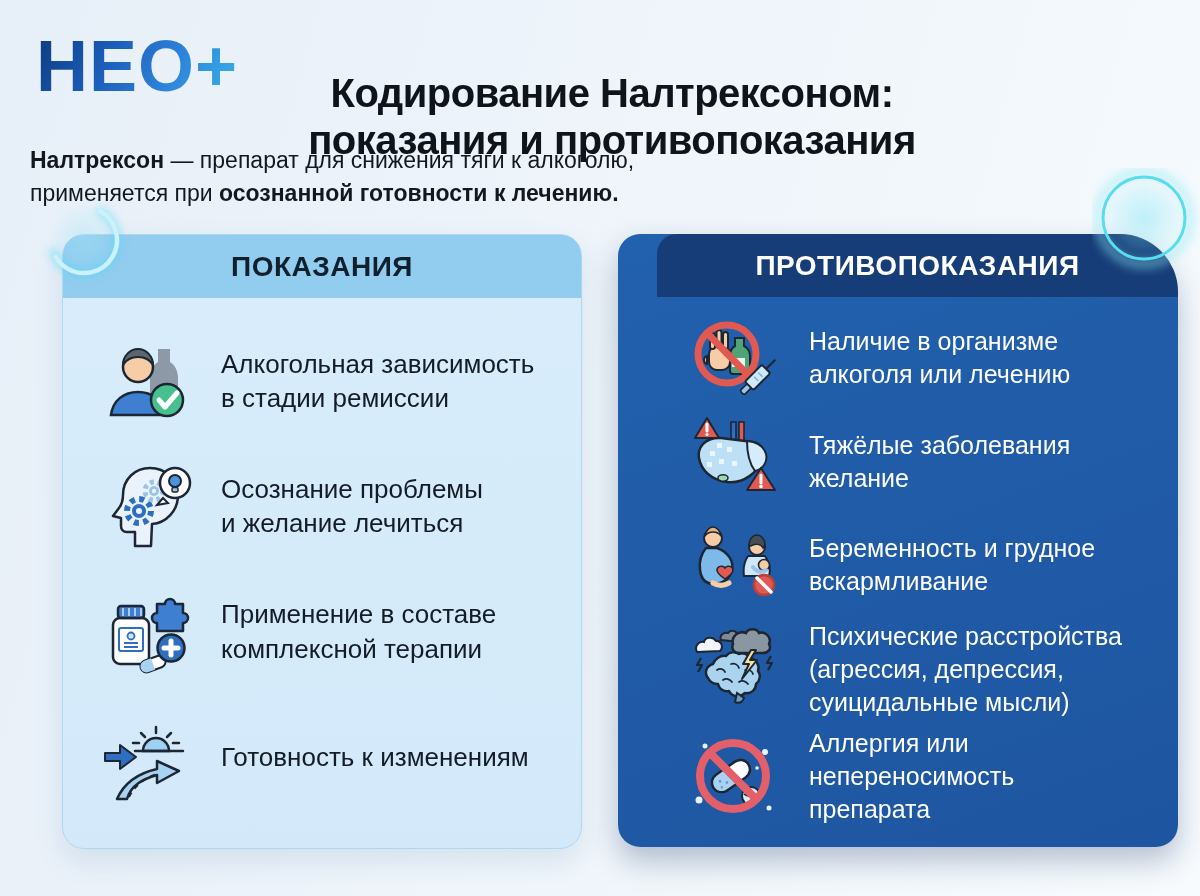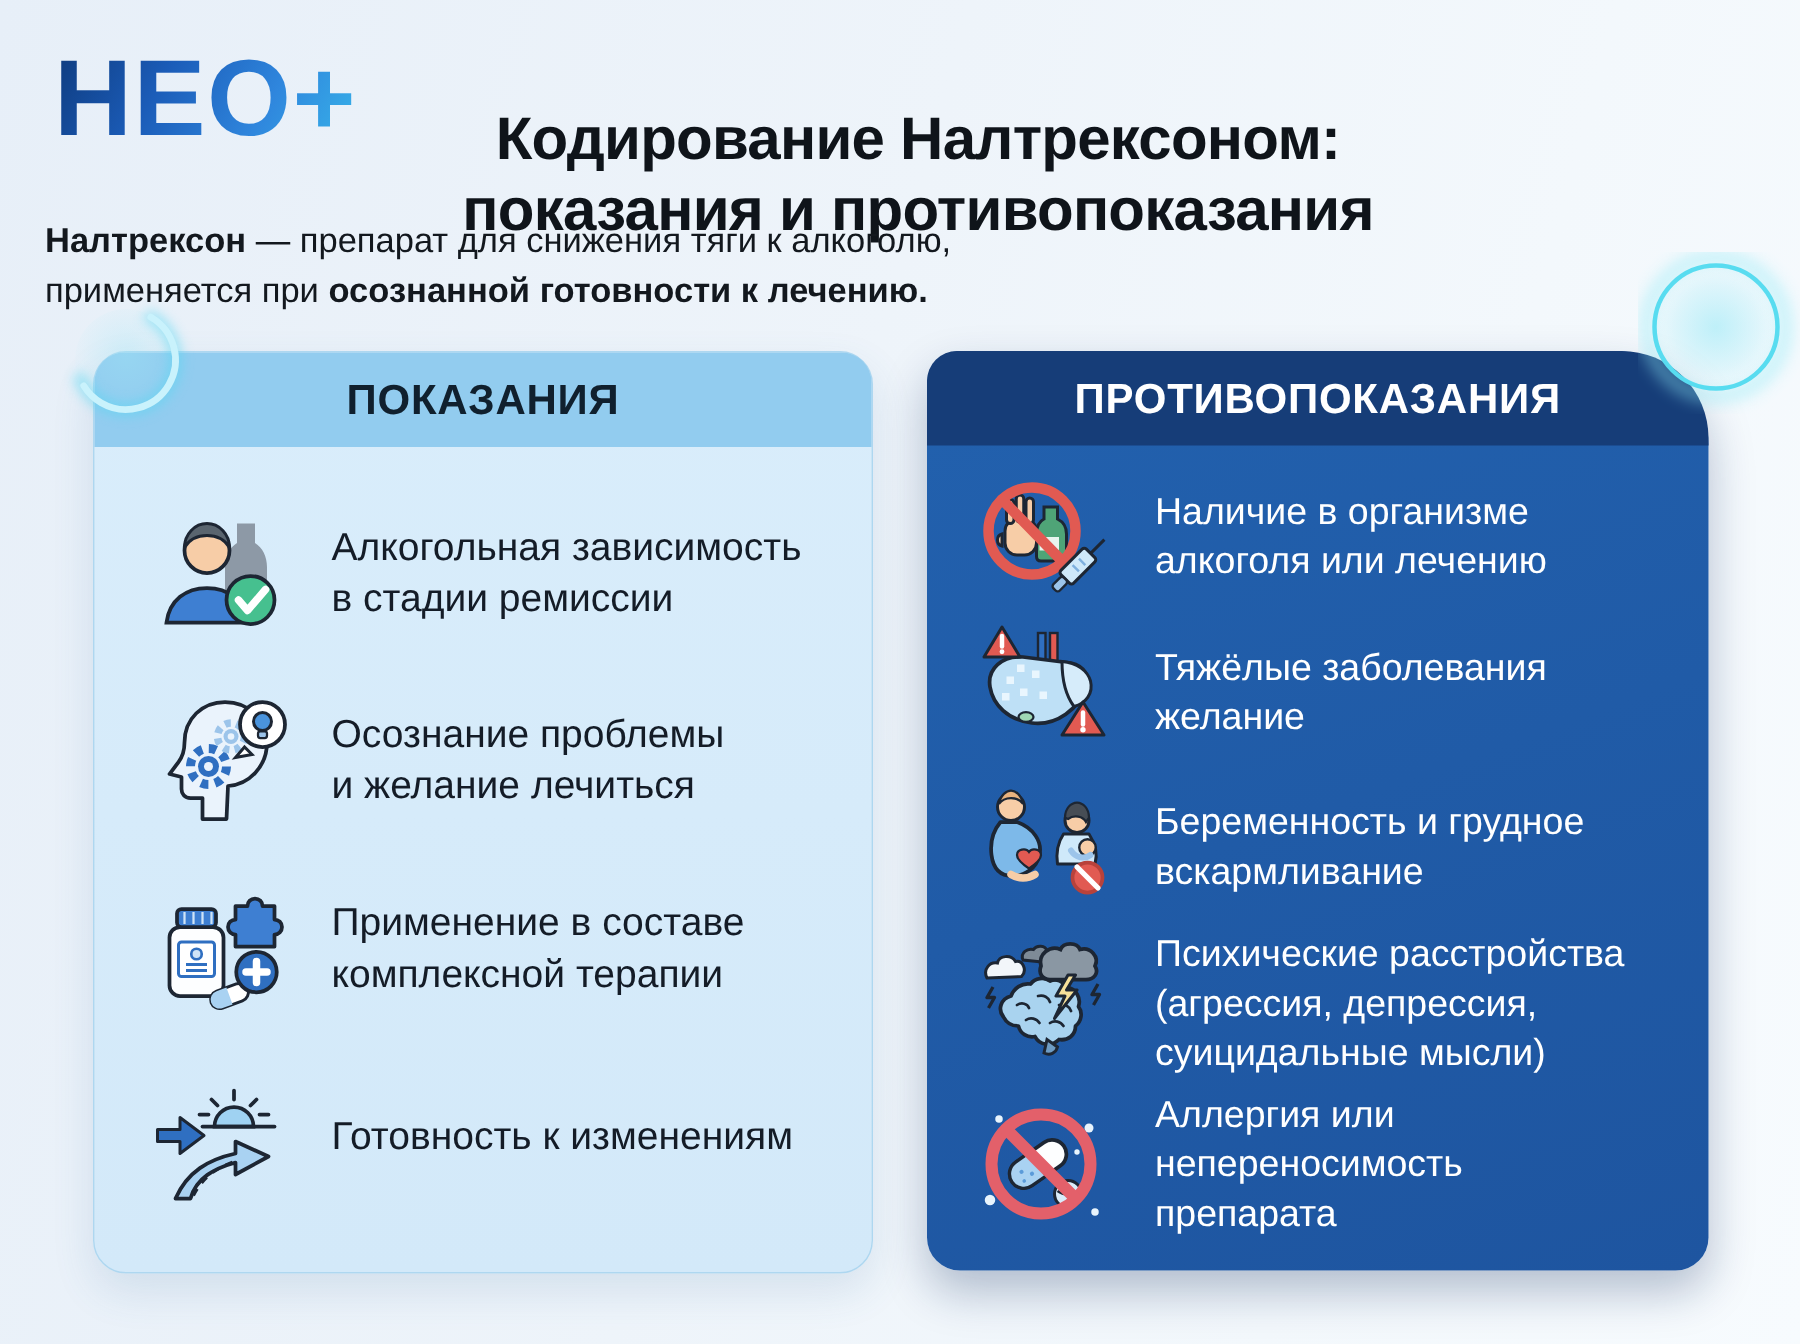--- a/index.html
+++ b/index.html
@@ -35,20 +35,21 @@
     left:62px;width:518px;
     background:linear-gradient(180deg,#d9edfb 0%,#d3e9f9 100%);
     border:1.5px solid #aed7f0;border-radius:22px;
     box-shadow:0 12px 28px rgba(60,110,160,.14);
   }
   .card-right{
     left:618px;width:521px;
     background:linear-gradient(160deg,#2261ae 0%,#1e55a0 100%);
     border-radius:22px 62px 22px 22px;
     box-shadow:0 14px 30px rgba(10,40,90,.28);
+    padding-left:39px;
   }
   .card-header{
     height:63px;display:flex;align-items:center;justify-content:center;
     font-size:28px;font-weight:800;letter-spacing:.5px;
     border-radius:20px 20px 0 0;
   }
   .card-left .card-header{background:#92ccef;color:#10202e;text-align:right;}
   .card-right .card-header{background:#163d78;color:#ffffff;border-radius:20px 58px 0 0;}
   .card-body{
     height:calc(100% - 63px);display:flex;flex-direction:column;

